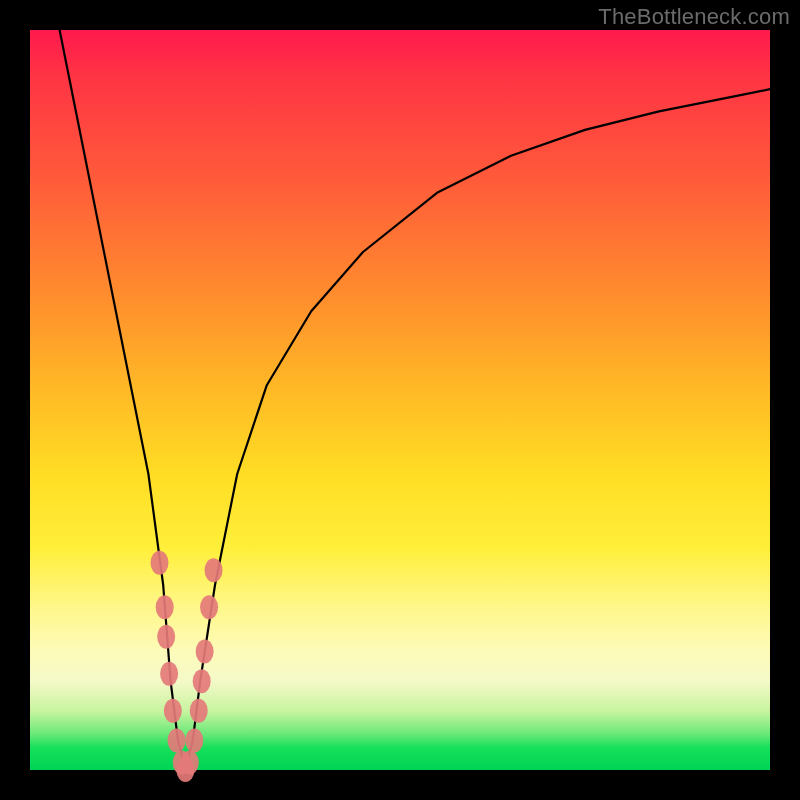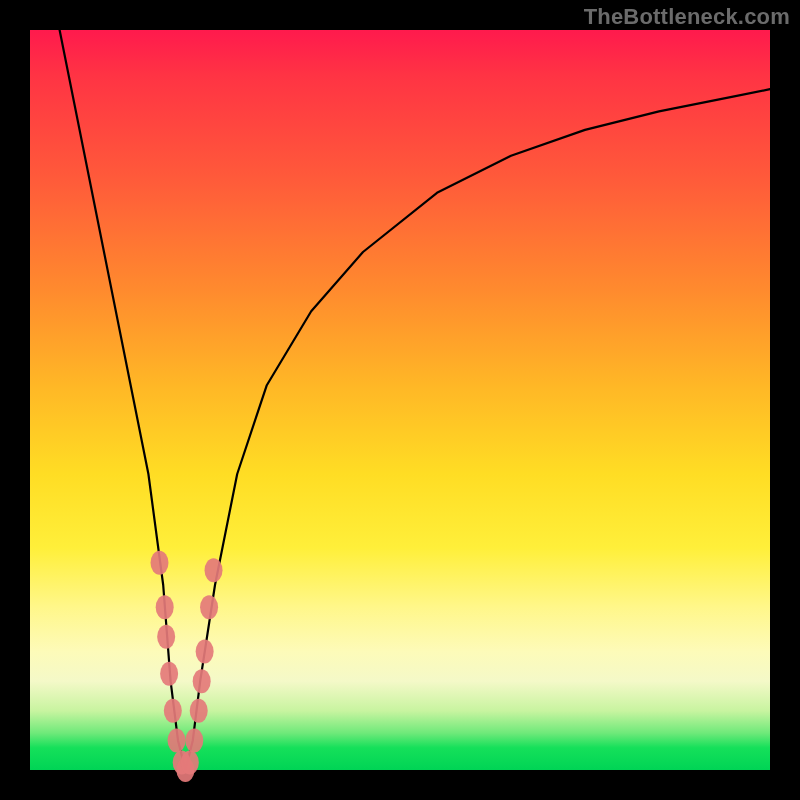--- a/index.html
+++ b/index.html
@@ -45,21 +45,20 @@
     );
   }
   .watermark {
     position: absolute;
     top: 4px;
     right: 10px;
     color: #6b6b6b;
     font-size: 22px;
     letter-spacing: 0.2px;
     user-select: none;
-    font-weight: bold;
   }
   svg.curve {
     position: absolute;
     left: 0;
     top: 0;
     width: 740px;
     height: 740px;
     overflow: visible;
   }
 </style>

